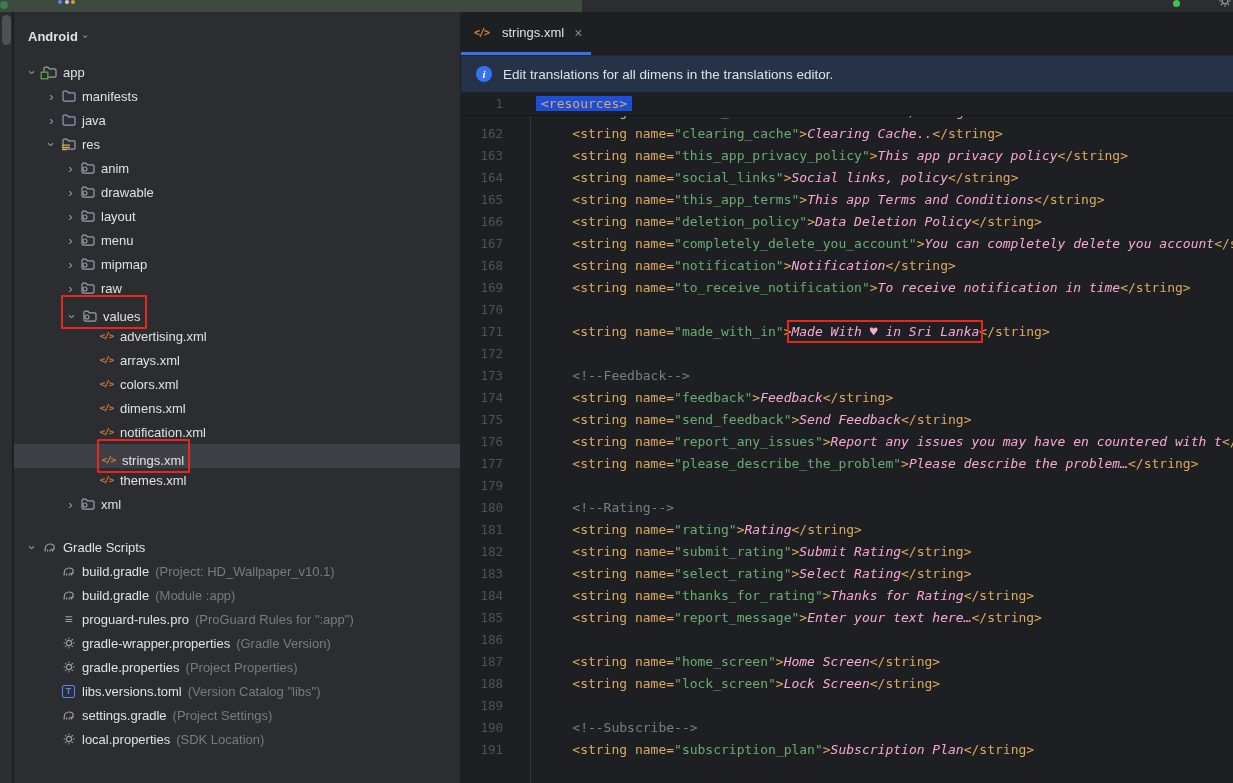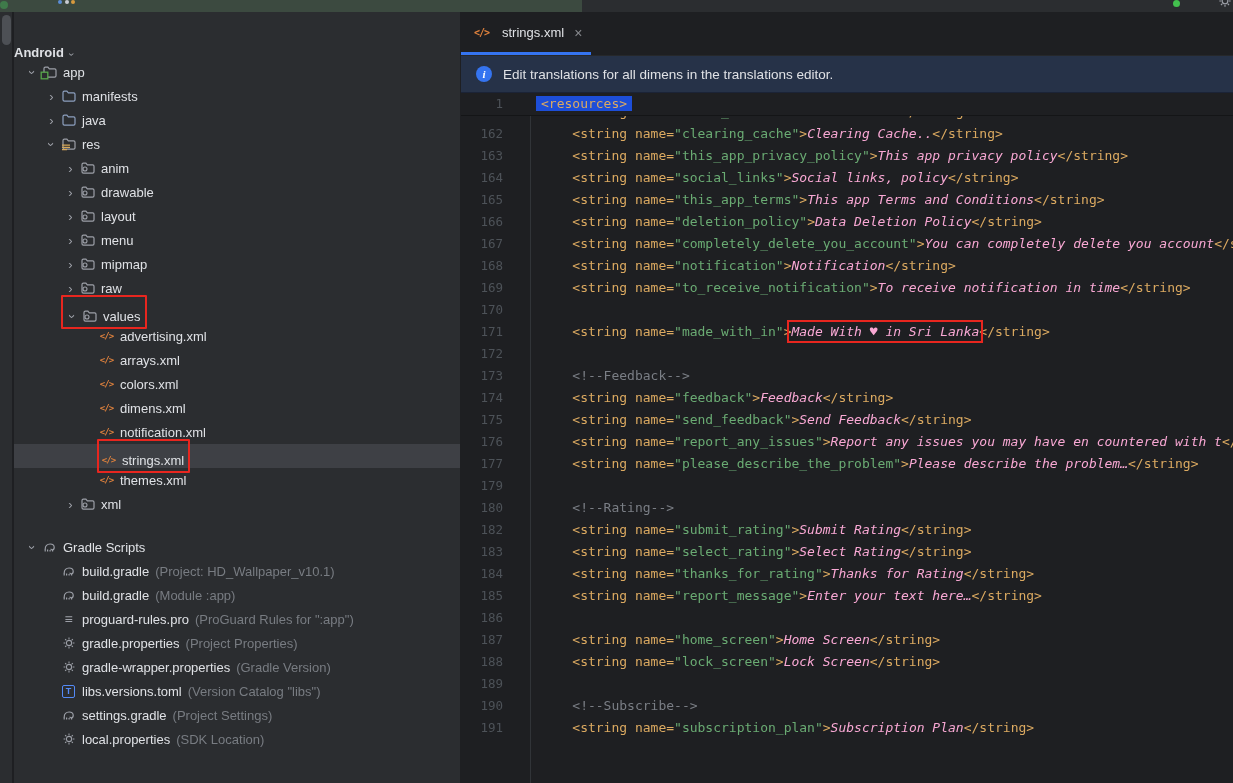--- a/index.html
+++ b/index.html
@@ -16,21 +16,21 @@
   .dot.d4{left:71px;top:0;width:4px;height:4px;background:#d89a3e;}
   .dot.d5{left:1173px;top:0;width:7px;height:7px;background:#43c04e;}
   .topgear{position:absolute;left:1218px;top:-6px;width:14px;height:14px;color:#9da0a8;}
 
   
   .stripe{position:absolute;left:0;top:12px;width:13px;height:771px;background:#2b2d30;border-right:1px solid #1e1f22;box-sizing:border-box;}
   .stripe-btn{position:absolute;left:2px;top:3px;width:9px;height:30px;background:#4d5055;border-radius:5px;}
 
   
   .sidebar{position:absolute;left:14px;top:12px;width:446px;height:771px;background:#2b2d30;overflow:hidden;}
-  .side-head{height:48px;display:flex;align-items:flex-end;padding-left:0;gap:6px;color:#dfe1e5;font-size:13px;font-weight:bold;}
+  .side-head{height:48px;display:flex;align-items:center;padding-left:14px;gap:6px;color:#dfe1e5;font-size:13px;font-weight:bold;}
   .side-head .hchev{color:#9da0a8;font-size:10px;font-weight:normal;transform:rotate(90deg);display:inline-block;}
   .trow{height:24px;display:flex;align-items:center;font-size:13px;color:#dfe1e5;white-space:nowrap;box-sizing:border-box;}
   .trow.sel{background:#3e4045;}
   .tin{display:flex;align-items:center;height:22px;}
   .tin.rbox{border:2.5px solid #e8261f;padding:8px 4px 0 1px;margin-left:-1px;border-radius:1px;}
   .chev{width:17px;flex:none;color:#9da0a8;font-size:13px;text-align:center;line-height:17px;}
   .chev.down{transform:rotate(90deg);}
   .chev.none{visibility:hidden;}
   .ic{width:17px;height:16px;margin-right:5px;flex:none;display:flex;align-items:center;justify-content:center;}
   .ic svg{display:block;}
@@ -356,37 +356,37 @@
         <span class="chev none">›</span>
         <span class="tin">
           <span class="ic ic-gear" style="position: relative;">
             <svg width="14" height="14" viewBox="0 0 16 16">
               <circle cx="8" cy="8" r="3" fill="none" stroke="#9da0a8" stroke-width="1.2"></circle>
               <g stroke="#9da0a8" stroke-width="1.2">
                 <path d="M8 1.8v2M8 12.2v2M1.8 8h2M12.2 8h2M3.6 3.6L5 5M11 11l1.4 1.4M12.4 3.6L11 5M5 11l-1.4 1.4"></path>
               </g>
             </svg>
           </span>
-          <span class="tlabel">gradle.properties</span>
-          <span class="tsec">(Project Properties)</span>
+          <span class="tlabel">gradle-wrapper.properties</span>
+          <span class="tsec">(Gradle Version)</span>
         </span>
       </div>
       <div class="trow" style="padding-left: 29px;">
         <span class="chev none">›</span>
         <span class="tin">
           <span class="ic ic-gear" style="position: relative;">
             <svg width="14" height="14" viewBox="0 0 16 16">
               <circle cx="8" cy="8" r="3" fill="none" stroke="#9da0a8" stroke-width="1.2"></circle>
               <g stroke="#9da0a8" stroke-width="1.2">
                 <path d="M8 1.8v2M8 12.2v2M1.8 8h2M12.2 8h2M3.6 3.6L5 5M11 11l1.4 1.4M12.4 3.6L11 5M5 11l-1.4 1.4"></path>
               </g>
             </svg>
           </span>
-          <span class="tlabel">gradle-wrapper.properties</span>
-          <span class="tsec">(Gradle Version)</span>
+          <span class="tlabel">gradle.properties</span>
+          <span class="tsec">(Project Properties)</span>
         </span>
       </div>
       <div class="trow" style="padding-left: 29px;">
         <span class="chev none">›</span>
         <span class="tin">
           <span class="ic ic-toml" style="position: relative;">
             <span>T</span>
           </span>
           <span class="tlabel">libs.versions.toml</span>
           <span class="tsec">(Version Catalog "libs")</span>
@@ -456,20 +456,21 @@
         <div class="cl"><span class="num">170</span><span class="codetxt"></span></div>
         <div class="cl"><span class="num">171</span><span class="codetxt"><span class="tag">    &lt;string name=</span><span class="val">"made_with_in"</span><span class="tag">&gt;</span><span class="txt rbox-inline">Made With ♥ in Sri Lanka</span><span class="tag">&lt;/string&gt;</span></span></div>
         <div class="cl"><span class="num">172</span><span class="codetxt"></span></div>
         <div class="cl"><span class="num">173</span><span class="codetxt"><span class="cmt">    &lt;!--Feedback--&gt;</span></span></div>
         <div class="cl"><span class="num">174</span><span class="codetxt"><span class="tag">    &lt;string name=</span><span class="val">"feedback"</span><span class="tag">&gt;</span><span class="txt">Feedback</span><span class="tag">&lt;/string&gt;</span></span></div>
         <div class="cl"><span class="num">175</span><span class="codetxt"><span class="tag">    &lt;string name=</span><span class="val">"send_feedback"</span><span class="tag">&gt;</span><span class="txt">Send Feedback</span><span class="tag">&lt;/string&gt;</span></span></div>
         <div class="cl"><span class="num">176</span><span class="codetxt"><span class="tag">    &lt;string name=</span><span class="val">"report_any_issues"</span><span class="tag">&gt;</span><span class="txt">Report any issues you may have en countered with t</span><span class="tag">&lt;/string&gt;</span></span></div>
         <div class="cl"><span class="num">177</span><span class="codetxt"><span class="tag">    &lt;string name=</span><span class="val">"please_describe_the_problem"</span><span class="tag">&gt;</span><span class="txt">Please describe the problem…</span><span class="tag">&lt;/string&gt;</span></span></div>
         <div class="cl"><span class="num">179</span><span class="codetxt"></span></div>
         <div class="cl"><span class="num">180</span><span class="codetxt"><span class="cmt">    &lt;!--Rating--&gt;</span></span></div>
+        <div class="cl"><span class="num">181</span><span class="codetxt"><span class="tag">    &lt;string name=</span><span class="val">"rating"</span><span class="tag">&gt;</span><span class="txt">Rating</span><span class="tag">&lt;/string&gt;</span></span></div>
         <div class="cl"><span class="num">182</span><span class="codetxt"><span class="tag">    &lt;string name=</span><span class="val">"submit_rating"</span><span class="tag">&gt;</span><span class="txt">Submit Rating</span><span class="tag">&lt;/string&gt;</span></span></div>
         <div class="cl"><span class="num">183</span><span class="codetxt"><span class="tag">    &lt;string name=</span><span class="val">"select_rating"</span><span class="tag">&gt;</span><span class="txt">Select Rating</span><span class="tag">&lt;/string&gt;</span></span></div>
         <div class="cl"><span class="num">184</span><span class="codetxt"><span class="tag">    &lt;string name=</span><span class="val">"thanks_for_rating"</span><span class="tag">&gt;</span><span class="txt">Thanks for Rating</span><span class="tag">&lt;/string&gt;</span></span></div>
         <div class="cl"><span class="num">185</span><span class="codetxt"><span class="tag">    &lt;string name=</span><span class="val">"report_message"</span><span class="tag">&gt;</span><span class="txt">Enter your text here…</span><span class="tag">&lt;/string&gt;</span></span></div>
         <div class="cl"><span class="num">186</span><span class="codetxt"></span></div>
         <div class="cl"><span class="num">187</span><span class="codetxt"><span class="tag">    &lt;string name=</span><span class="val">"home_screen"</span><span class="tag">&gt;</span><span class="txt">Home Screen</span><span class="tag">&lt;/string&gt;</span></span></div>
         <div class="cl"><span class="num">188</span><span class="codetxt"><span class="tag">    &lt;string name=</span><span class="val">"lock_screen"</span><span class="tag">&gt;</span><span class="txt">Lock Screen</span><span class="tag">&lt;/string&gt;</span></span></div>
         <div class="cl"><span class="num">189</span><span class="codetxt"></span></div>
         <div class="cl"><span class="num">190</span><span class="codetxt"><span class="cmt">    &lt;!--Subscribe--&gt;</span></span></div>
         <div class="cl"><span class="num">191</span><span class="codetxt"><span class="tag">    &lt;string name=</span><span class="val">"subscription_plan"</span><span class="tag">&gt;</span><span class="txt">Subscription Plan</span><span class="tag">&lt;/string&gt;</span></span></div>

